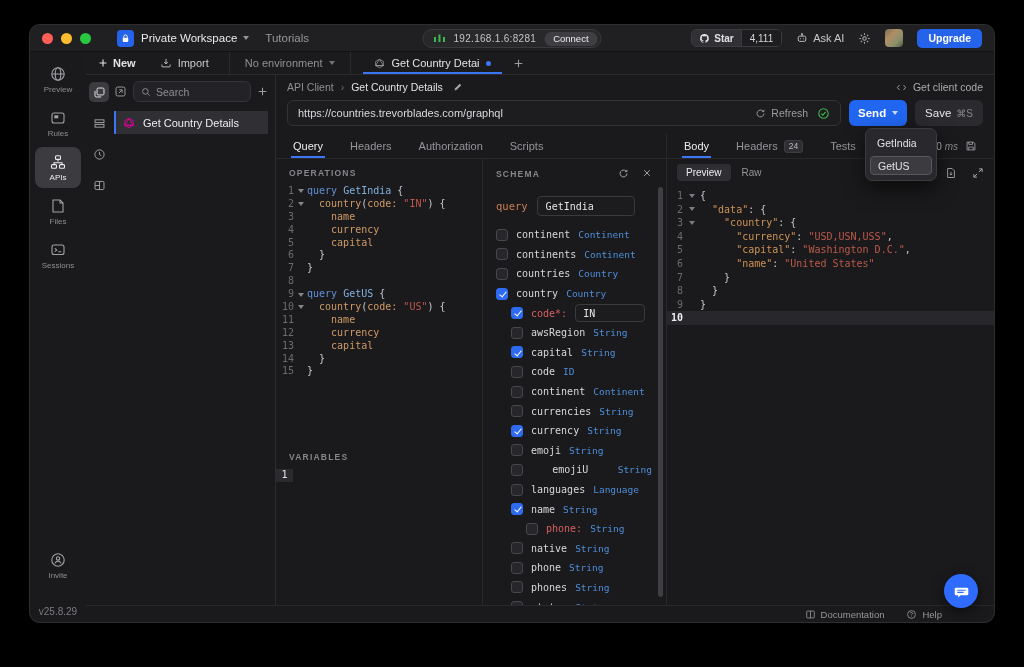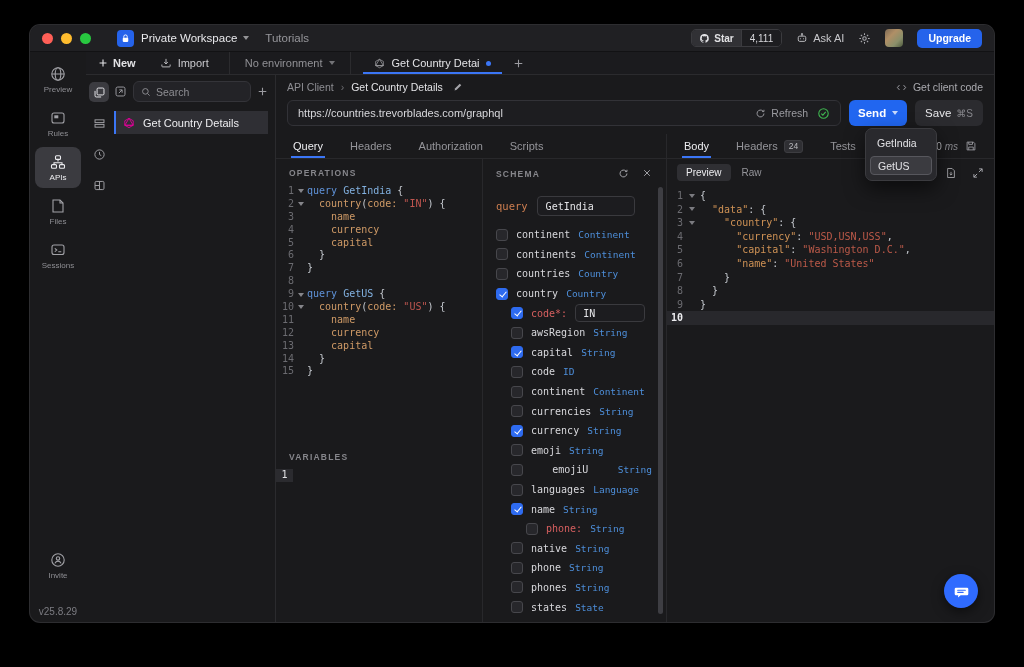--- a/index.html
+++ b/index.html
@@ -146,20 +146,29 @@
     <span class="tl g"></span>
     <span class="ws-badge">
       <svg width="11" height="11" viewBox="0 0 16 16">
           <rect x="4" y="7" width="8" height="6" rx="1.2" fill="#fff"></rect>
           <path d="M5.5 7V5.3a2.5 2.5 0 0 1 5 0V7" stroke="#fff" stroke-width="1.4" fill="none"></path>
         </svg>
     </span>
     <span class="ws-name">Private Workspace</span>
     <span class="cdown ws-caret"></span>
     <span class="tutorials">Tutorials</span>
+    <span class="conn-pill">
+      <svg width="12" height="11" viewBox="0 0 12 11">
+          <rect x="0.5" y="4" width="2" height="5" fill="#3fb950"></rect>
+          <rect x="5" y="1.5" width="2" height="7.5" fill="#3fb950"></rect>
+          <rect x="9.5" y="4" width="2" height="5" fill="#3fb950"></rect>
+        </svg>
+      <span class="conn-ip">192.168.1.6:8281</span>
+      <span class="conn-btn">Connect</span>
+    </span>
     <span class="tb-right">
       <span class="star">
         <span class="star-l">
           <svg width="11" height="11" viewBox="0 0 16 16">
               <path fill="#e1e1e4" d="M8 1.6a6.4 6.4 0 0 0-2 12.5c.3.06.4-.14.4-.3v-1.1c-1.8.4-2.2-.85-2.2-.85-.3-.74-.7-.94-.7-.94-.57-.4.04-.4.04-.4.63.05 1 .65 1 .65.56.96 1.47.68 1.83.52.06-.4.22-.68.4-.84-1.4-.16-2.87-.7-2.87-3.1 0-.7.25-1.26.65-1.7-.07-.16-.28-.8.06-1.66 0 0 .53-.17 1.74.65a6 6 0 0 1 3.16 0c1.2-.82 1.73-.65 1.73-.65.35.86.13 1.5.07 1.66.4.44.64 1 .64 1.7 0 2.42-1.47 2.94-2.87 3.1.22.2.43.58.43 1.17v1.74c0 .17.1.37.43.3A6.4 6.4 0 0 0 8 1.6z"></path>
             </svg>
           <span>Star</span>
         </span>
         <span class="star-r">4,111</span>
       </span>
@@ -678,20 +687,37 @@
                     <span class="num">10</span>
                     <span class="fold"></span>
                     <span class="txt"></span>
                   </div>
                 </div>
             </div>
           </div>
         </div>
       </div>
 
+      <div class="statusbar">
+        <span class="sb-item">
+          <svg width="11" height="11" viewBox="0 0 16 16" fill="none" stroke="currentColor" stroke-width="1.2">
+              <rect x="2.5" y="3" width="11" height="10" rx="1"></rect>
+              <path d="M8 3v10"></path>
+            </svg>
+          <span>Documentation</span>
+        </span>
+        <span class="sb-item">
+          <svg width="11" height="11" viewBox="0 0 16 16" fill="none" stroke="currentColor" stroke-width="1.2">
+              <circle cx="8" cy="8" r="5.7"></circle>
+              <path d="M6.4 6.4a1.6 1.6 0 1 1 2.6 1.3c-.6.5-1 .8-1 1.6"></path>
+              <circle cx="8" cy="11.2" r="0.7" fill="currentColor" stroke="none"></circle>
+            </svg>
+          <span>Help</span>
+        </span>
+      </div>
     </div>
   </div>
 
   <div class="dropdown">
     <div class="dd-item">GetIndia</div>
     <div class="dd-item sel">GetUS</div>
   </div>
 
   <div class="chat">
     <svg width="17" height="17" viewBox="0 0 20 20">

